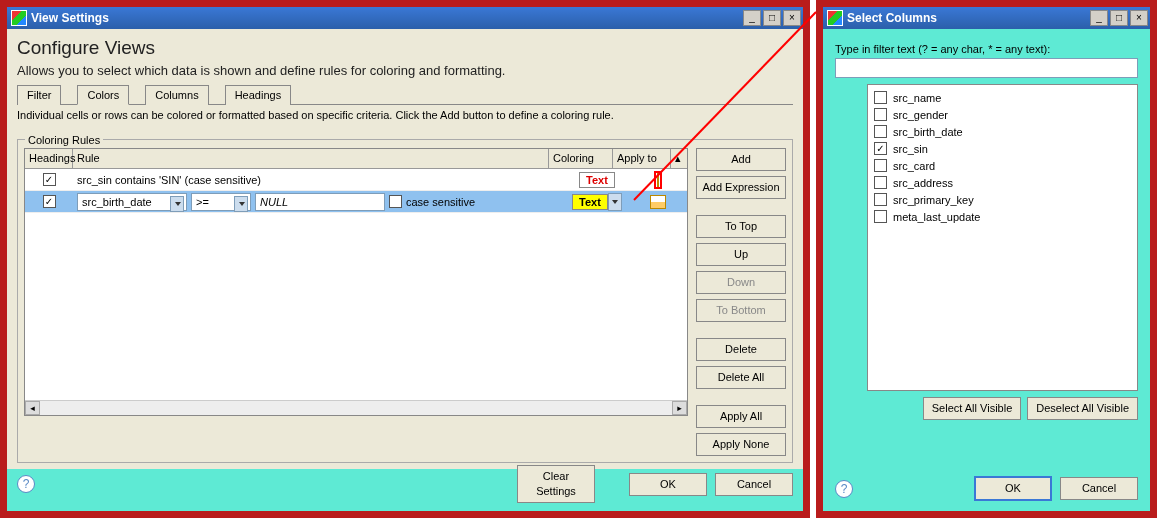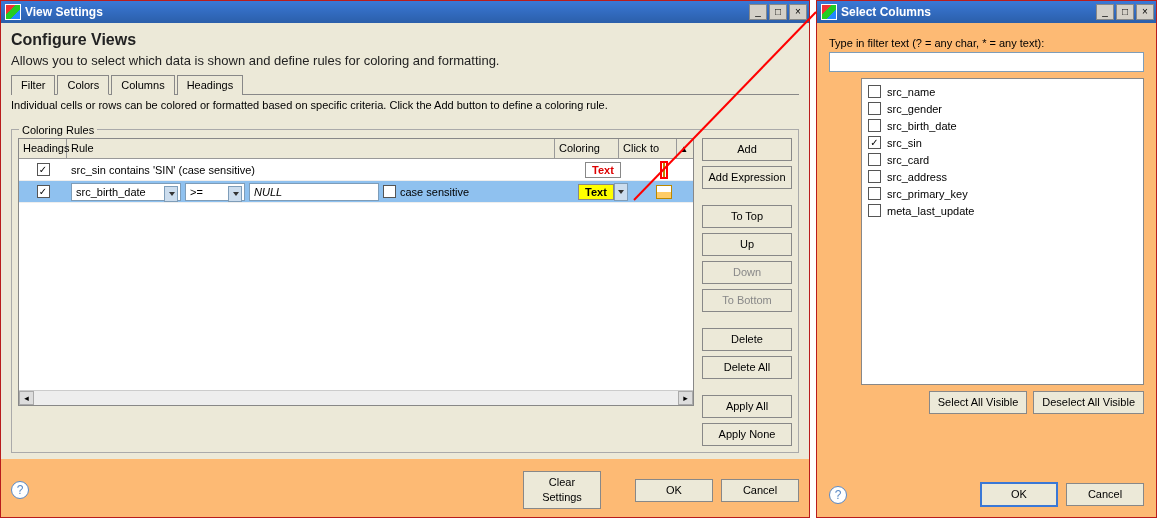--- a/index.html
+++ b/index.html
@@ -1,31 +1,31 @@
 <!DOCTYPE html>
 <html><head>
 <meta charset="utf-8">
 <style>
 * { box-sizing: border-box; margin: 0; padding: 0; font-family: Tahoma, Arial, sans-serif; font-size: 11px; }
 body { background: #fff; width: 1162px; height: 520px; position: relative; overflow: hidden; }
 
-.window { position: absolute; border: 1px solid #b91c1c; background: #fdba74; }
+.window { position: absolute; border: 7px solid #b91c1c; background: #5eead4; }
 .titlebar { height: 22px; background: linear-gradient(to bottom, #3a78d6 0%, #2b5faa 100%); color: #fff; display: flex; align-items: center; padding: 0 2px 0 4px; }
 .titlebar .logo { width: 16px; height: 16px; margin-right: 4px; background: linear-gradient(135deg,#e33 0%,#e33 33%,#2c2 33%,#2c2 66%,#28f 66%,#28f 100%); border: 1px solid #fff; }
 .titlebar .title { font-weight: bold; font-size: 12px; flex: 1; }
 .win-btns { display: flex; gap: 2px; }
 .win-btn { width: 18px; height: 16px; background: #d4d0c8; border: 1px solid #888; font-size: 10px; line-height: 14px; text-align: center; color: #000; cursor: pointer; }
 
 
 .vs { left: 0; top: 0; width: 810px; height: 518px; }
 .vs-body { padding: 6px 10px 6px 10px; background: #ece9d8; }
-.vs-title { font-size: 16px; font-weight: bold; color: #222; margin: 2px 0 4px 0; }
+.vs-title { font-size: 19px; font-weight: normal; color: #222; margin: 2px 0 4px 0; }
 .vs-desc { font-size: 13px; color: #222; margin-bottom: 6px; }
 
-.tabs { display: flex; border-bottom: 1px solid #888; margin-bottom: 4px; }
+.tabs { display: flex; border-bottom: 1px solid #888; margin-bottom: 4px; gap: 14px; }
 .tab { padding: 3px 9px; border: 1px solid #888; border-bottom: none; background: #ece9d8; margin-right: 2px; cursor: pointer; position: relative; top: 1px; }
 .tab.active { background: #ece9d8; border-bottom: 1px solid #ece9d8; }
 
 .tab-desc { margin: 4px 0 6px 0; }
 
 .fieldset-label { position: relative; top: 7px; left: 8px; background: #ece9d8; padding: 0 3px; display: inline-block; }
 .fieldset { border: 1px solid #aaa; padding: 8px 6px 6px 6px; }
 
 .rules-area { display: flex; gap: 8px; }
 .grid-wrap { flex: 1; }
@@ -116,21 +116,21 @@
 
     <span class="fieldset-label">Coloring Rules</span>
     <div class="fieldset">
       <div class="rules-area">
         <div class="grid-wrap">
           <div class="grid">
             <div class="grid-head">
               <div class="gh gh-enabled">Headings</div>
               <div class="gh gh-rule">Rule</div>
               <div class="gh gh-coloring">Coloring</div>
-              <div class="gh gh-apply">Click to</div>
+              <div class="gh gh-apply">Apply to</div>
               <div class="gh gh-scroll">▴</div>
             </div>
 
             <div class="row">
               <div class="cell c-en">
                   <div class="chk">✓</div>
                 </div>
               <div class="cell c-rule">src_sin contains 'SIN' (case sensitive)</div>
               <div class="cell c-col">
                   <span class="text-swatch red">Text</span>

